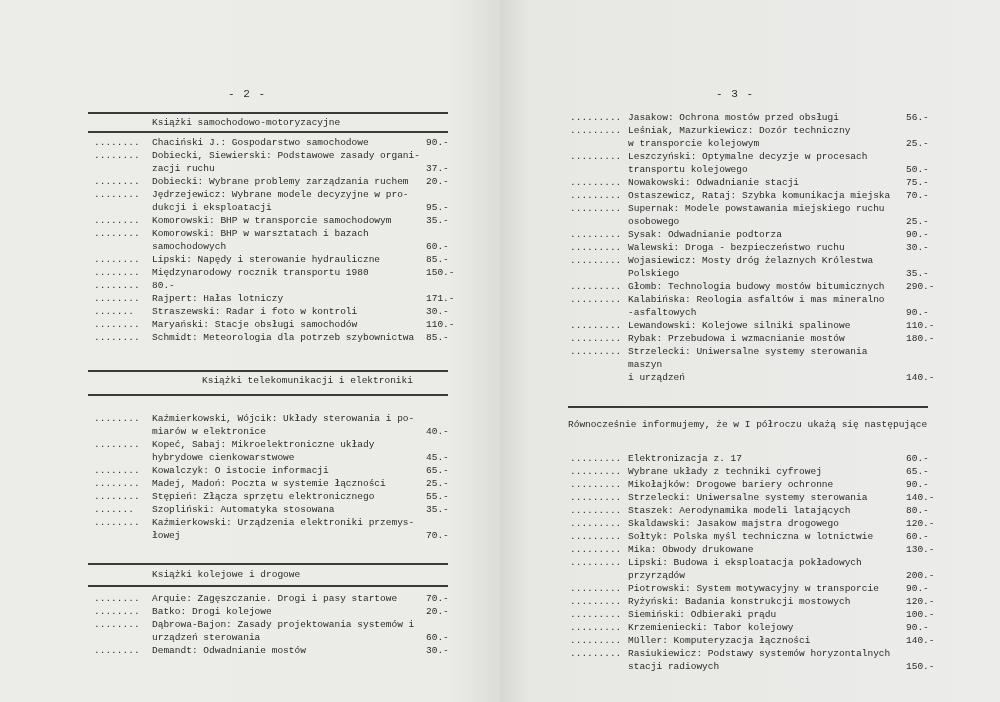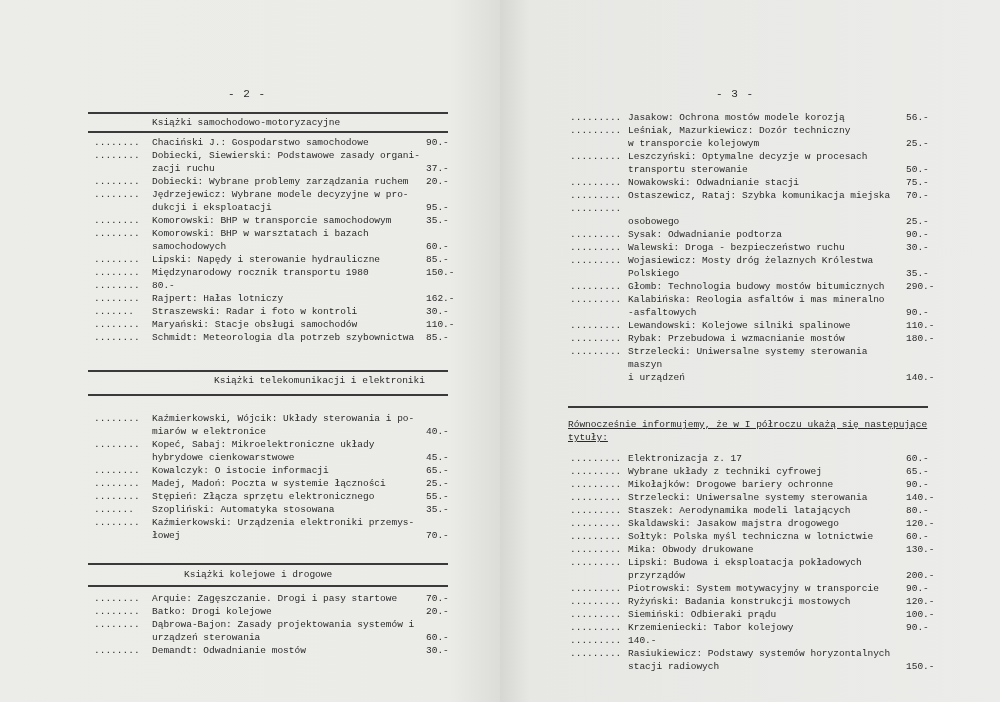--- a/index.html
+++ b/index.html
@@ -21,21 +21,21 @@
   }
   .left .page-num { left: 228px; top: 88px; }
   .right .page-num { left: 216px; top: 88px; }
   .rule { position: absolute; height: 2px; background: #3a3a3a; }
   .section-title { position: absolute; font-size: 9.5px; }
   .list { position: absolute; font-size: 9.5px; }
   .entry { display: flex; line-height: 13px; }
   .dots { width: 58px; flex: none; letter-spacing: 0px; }
   .text { flex: 1; white-space: pre-wrap; }
   .price { width: 40px; flex: none; text-align: left; }
-  .intro { position: absolute; font-size: 9.5px; line-height: 13px; text-decoration: underline; }
+  .intro { position: absolute; font-size: 9.5px; line-height: 13px; }
 </style>
 </head>
 <body>
 
 <div class="page left">
   <div class="page-num">- 2 -</div>
 
   <div class="rule" style="left:88px; top:112px; width:360px;"></div>
   <div class="section-title" style="left:152px; top:117px;">Książki samochodowo-motoryzacyjne</div>
   <div class="rule" style="left:88px; top:131px; width:360px;"></div>
@@ -95,41 +95,41 @@
         <span class="text">Międzynarodowy rocznik transportu 1980</span>
         <span class="price">150.-</span>
       </div>
       <div class="entry">
         <span class="dots">........</span>
         <span class="price">80.-</span>
       </div>
       <div class="entry">
         <span class="dots">........</span>
         <span class="text">Rajpert: Hałas lotniczy</span>
-        <span class="price">162.-</span>
+        <span class="price">171.-</span>
       </div>
       <div class="entry">
         <span class="dots">.......</span>
         <span class="text">Straszewski: Radar i foto w kontroli</span>
         <span class="price">30.-</span>
       </div>
       <div class="entry">
         <span class="dots">........</span>
         <span class="text">Maryański: Stacje obsługi samochodów</span>
         <span class="price">110.-</span>
       </div>
       <div class="entry">
         <span class="dots">........</span>
         <span class="text">Schmidt: Meteorologia dla potrzeb szybownictwa</span>
         <span class="price">85.-</span>
       </div>
     </div>
 
   <div class="rule" style="left:88px; top:370px; width:360px;"></div>
-  <div class="section-title" style="left:168px; top:375px;padding-left:46px;">Książki telekomunikacji i elektroniki</div>
+  <div class="section-title" style="left:156px; top:375px;padding-left:46px;">Książki telekomunikacji i elektroniki</div>
   <div class="rule" style="left:88px; top:394px; width:360px;"></div>
   <div class="list" id="lsec1" style="left:94px; top:412px; width:372px;">
       <div class="entry">
         <span class="dots">........</span>
         <span class="text">Kaźmierkowski, Wójcik: Układy sterowania i po-</span>
         <span class="price"></span>
       </div>
       <div class="entry">
         <span class="dots"></span>
         <span class="text">miarów w elektronice</span>
@@ -171,21 +171,21 @@
         <span class="price"></span>
       </div>
       <div class="entry">
         <span class="dots"></span>
         <span class="text">łowej</span>
         <span class="price">70.-</span>
       </div>
     </div>
 
   <div class="rule" style="left:88px; top:563px; width:360px;"></div>
-  <div class="section-title" style="left:152px; top:569px;margin-left:32px;">Książki kolejowe i drogowe</div>
+  <div class="section-title" style="left:152px; top:569px;">Książki kolejowe i drogowe</div>
   <div class="rule" style="left:88px; top:585px; width:360px;"></div>
   <div class="list" id="lsec2" style="left:94px; top:592px; width:372px;">
       <div class="entry">
         <span class="dots">........</span>
         <span class="text">Arquie: Zagęszczanie. Drogi i pasy startowe</span>
         <span class="price">70.-</span>
       </div>
       <div class="entry">
         <span class="dots">........</span>
         <span class="text">Batko: Drogi kolejowe</span>
@@ -207,55 +207,56 @@
         <span class="price">30.-</span>
       </div>
     </div>
 </div>
 
 <div class="page right">
   <div class="page-num">- 3 -</div>
   <div class="list" id="rlist" style="left:70px; top:111px; width:376px;">
       <div class="entry">
         <span class="dots">.........</span>
-        <span class="text">Jasakow: Ochrona mostów modele korozją</span>
+        <span class="text">Jasakow: Ochrona mostów przed obsługi</span>
         <span class="price">56.-</span>
       </div>
       <div class="entry">
         <span class="dots">.........</span>
         <span class="text">Leśniak, Mazurkiewicz: Dozór techniczny</span>
         <span class="price"></span>
       </div>
       <div class="entry">
         <span class="dots"></span>
         <span class="text">w transporcie kolejowym</span>
         <span class="price">25.-</span>
       </div>
       <div class="entry">
         <span class="dots">.........</span>
         <span class="text">Leszczyński: Optymalne decyzje w procesach</span>
         <span class="price"></span>
       </div>
       <div class="entry">
         <span class="dots"></span>
-        <span class="text">transportu sterowanie</span>
+        <span class="text">transportu kolejowego</span>
         <span class="price">50.-</span>
       </div>
       <div class="entry">
         <span class="dots">.........</span>
         <span class="text">Nowakowski: Odwadnianie stacji</span>
         <span class="price">75.-</span>
       </div>
       <div class="entry">
         <span class="dots">.........</span>
         <span class="text">Ostaszewicz, Rataj: Szybka komunikacja miejska</span>
         <span class="price">70.-</span>
       </div>
       <div class="entry">
         <span class="dots">.........</span>
+        <span class="text">Supernak: Modele powstawania miejskiego ruchu</span>
         <span class="price"></span>
       </div>
       <div class="entry">
         <span class="dots"></span>
         <span class="text">osobowego</span>
         <span class="price">25.-</span>
       </div>
       <div class="entry">
         <span class="dots">.........</span>
         <span class="text">Sysak: Odwadnianie podtorza</span>
@@ -308,21 +309,20 @@
       </div>
       <div class="entry">
         <span class="dots"></span>
         <span class="text">i urządzeń</span>
         <span class="price">140.-</span>
       </div>
     </div>
   <div class="rule" style="left:68px; top:406px; width:360px;"></div>
   <div class="intro" style="left:68px; top:418px; width:400px;">
     <div>Równocześnie informujemy, że w I półroczu ukażą się następujące</div>
-    <div>tytuły:</div>
   </div>
   <div class="list" id="rup" style="left:70px; top:452px; width:376px;">
       <div class="entry">
         <span class="dots">.........</span>
         <span class="text">Elektronizacja z. 17</span>
         <span class="price">60.-</span>
       </div>
       <div class="entry">
         <span class="dots">.........</span>
         <span class="text">Wybrane układy z techniki cyfrowej</span>
@@ -383,20 +383,21 @@
         <span class="text">Siemiński: Odbieraki prądu</span>
         <span class="price">100.-</span>
       </div>
       <div class="entry">
         <span class="dots">.........</span>
         <span class="text">Krzemieniecki: Tabor kolejowy</span>
         <span class="price">90.-</span>
       </div>
       <div class="entry">
         <span class="dots">.........</span>
+        <span class="text">Müller: Komputeryzacja łączności</span>
         <span class="price">140.-</span>
       </div>
       <div class="entry">
         <span class="dots">.........</span>
         <span class="text">Rasiukiewicz: Podstawy systemów horyzontalnych</span>
         <span class="price"></span>
       </div>
       <div class="entry">
         <span class="dots"></span>
         <span class="text">stacji radiowych</span>

